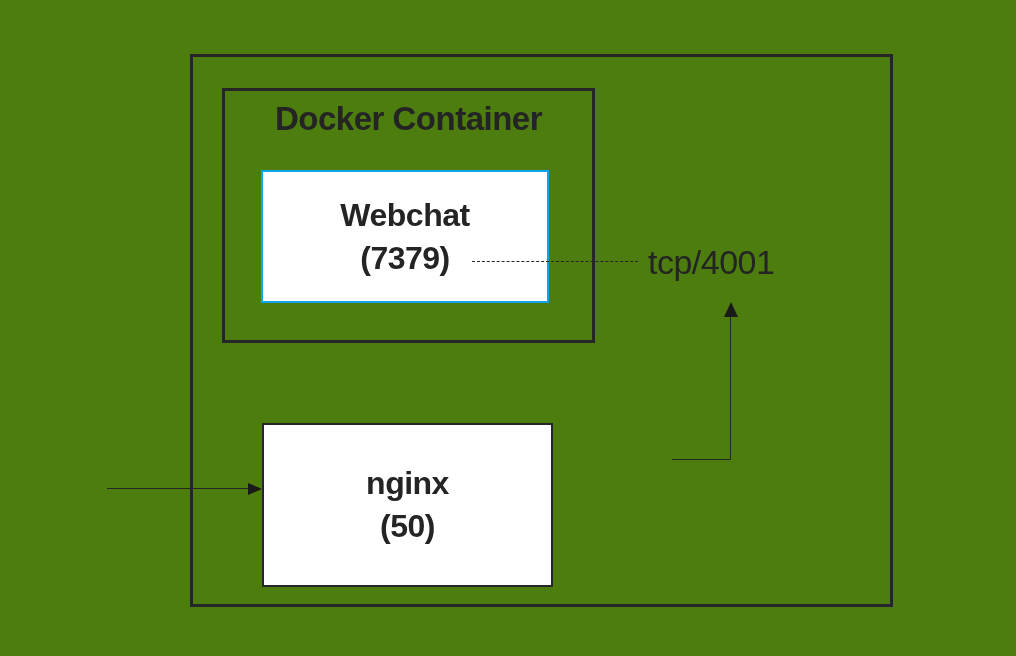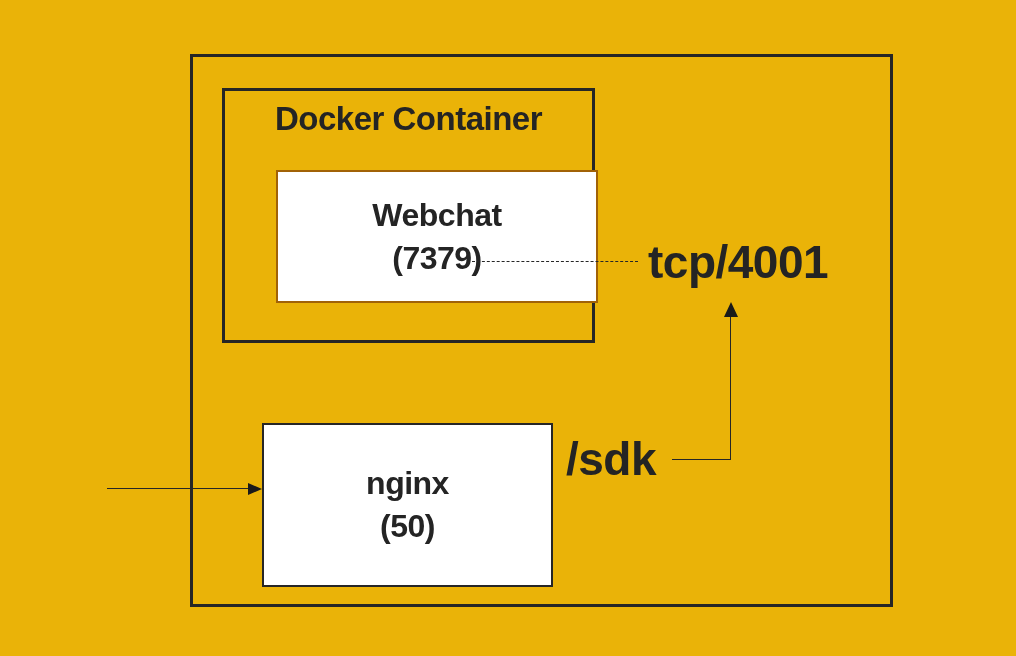--- a/index.html
+++ b/index.html
@@ -4,21 +4,21 @@
 <style>
   html, body {
     margin: 0;
     padding: 0;
     background: #ffffff;
   }
   .canvas {
     position: relative;
     width: 1016px;
     height: 656px;
-    background: #eab308;
+    background: #4d7c0f;
     font-family: "Liberation Sans", sans-serif;
     color: #242424;
     overflow: hidden;
   }
   .box {
     position: absolute;
     box-sizing: border-box;
     background: transparent;
   }
   .outer-box {
@@ -42,41 +42,40 @@
   }
   .node-box {
     display: flex;
     flex-direction: column;
     align-items: center;
     justify-content: center;
     background: #ffffff;
   }
   .webchat-box {
     left: 261px; top: 170px;
-    width: 322px; height: 133px;
-    border: 2px solid #a16207;
-    margin-left: 15px;
+    width: 288px; height: 133px;
+    border: 2px solid #0ea5e9;
   }
   .nginx-box {
     left: 262px; top: 423px;
     width: 291px; height: 164px;
     border: 2px solid #262626;
   }
   .node-line {
     font-size: 32px;
     font-weight: bold;
     line-height: 43px;
     letter-spacing: -0.5px;
     white-space: nowrap;
     text-align: center;
   }
   .edge-label {
     position: absolute;
-    font-size: 46px;
-    font-weight: bold;
+    font-size: 34px;
+    font-weight: normal;
     line-height: 44px;
     letter-spacing: -0.5px;
     white-space: nowrap;
   }
   .tcp-label { left: 648px; top: 240px; }
   .sdk-label { left: 566px; top: 437px; }
 
   .hline {
     position: absolute;
     height: 0;
@@ -132,21 +131,20 @@
 
   <div class="box node-box nginx-box">
     <div class="node-line">nginx</div>
     <div class="node-line">(50)</div>
   </div>
 
   <div class="dashed-connector"></div>
 
   <div class="edge-label tcp-label">tcp/4001</div>
 
-  <div class="edge-label sdk-label">/sdk</div>
 
   <div class="hline sdk-elbow-h"></div>
   <div class="vline sdk-elbow-v"></div>
   <div class="arrowhead arrowhead-up"></div>
 
   <div class="hline external-arrow-line"></div>
   <div class="arrowhead arrowhead-right"></div>
 
 </div>
 

